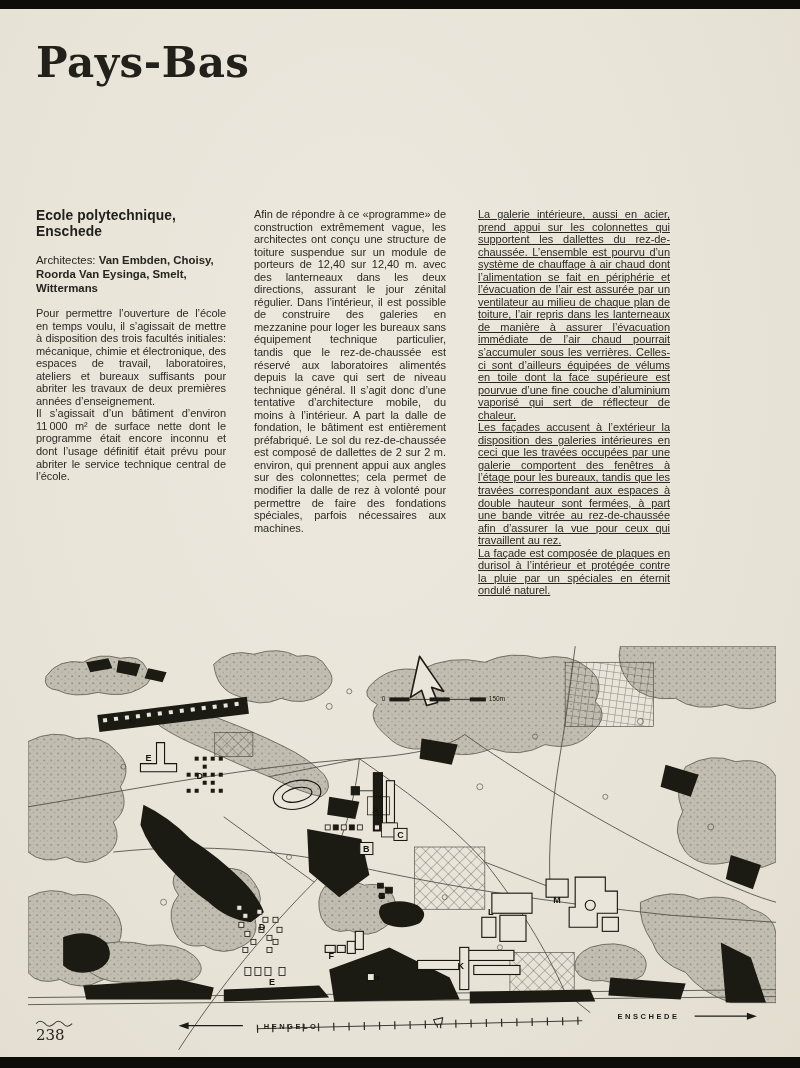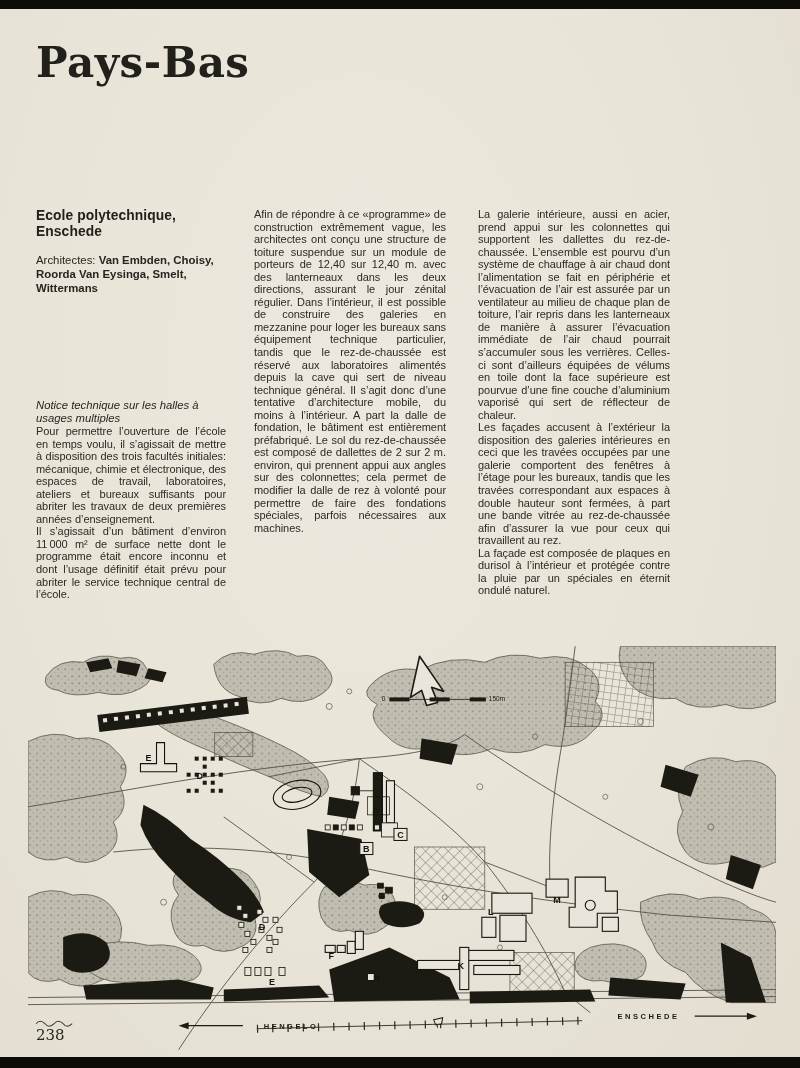--- a/index.html
+++ b/index.html
@@ -14,21 +14,21 @@
   .scan-edge.top{top:0;height:9px;}
   .scan-edge.bottom{bottom:0;height:11px;}
   .page-title{
     position:absolute;left:36px;top:38px;margin:0;
     font-family:"DejaVu Serif","Liberation Serif",serif;
     font-weight:700;font-size:42px;letter-spacing:0.5px;color:#21201a;
   }
   .col{position:absolute;top:208px;width:192px;}
   .col1{left:36px;width:190px;}
   .col2{left:254px;}
-  .col3{left:478px;}
+  .col3{left:478px;text-decoration:underline;}
   .article-heading{
     margin:0;font-size:13.8px;line-height:15.5px;font-weight:bold;color:#21201a;letter-spacing:0.1px;
   }
   .architects{margin:14px 0 12px 0;font-size:11.4px;line-height:14px;}
   .architects b{font-weight:bold;}
   .note{margin:104px 0 0 0;font-style:italic;font-size:11.3px;line-height:13px;}
   p.body{
     margin:0;font-size:11px;line-height:12.55px;
     text-align:justify;letter-spacing:-0.05px;word-spacing:0.2px;color:#2b2a24;
   }
@@ -57,21 +57,20 @@
 
 <div class="page">
   <div class="scan-edge top"></div>
   <div class="scan-edge bottom"></div>
 
   <h1 class="page-title">Pays-Bas</h1>
 
   <div class="col col1">
     <h2 class="article-heading"><span>Ecole polytechnique,</span><br><span>Enschede</span></h2>
     <p class="architects"><span>Architectes: </span><b>Van Embden, Choisy, Roorda Van Eysinga, Smelt, Wittermans</b></p>
-    <p class="note">Notice technique sur les halles à usages multiples</p>
     <p class="body first">Pour permettre l’ouverture de l’école en temps voulu, il s’agissait de mettre à disposition des trois facultés initiales: mécanique, chimie et électronique, des espaces de travail, laboratoires, ateliers et bureaux suffisants pour abriter les travaux de deux premières années d’enseignement.</p>
     <p class="body">Il s’agissait d’un bâtiment d’environ 11 000 m² de surface nette dont le programme était encore inconnu et dont l’usage définitif était prévu pour abriter le service technique central de l’école.</p>
   </div>
 
   <div class="col col2">
     <p class="body">Afin de répondre à ce «programme» de construction extrêmement vague, les architectes ont conçu une structure de toiture suspendue sur un module de porteurs de 12,40 sur 12,40 m. avec des lanterneaux dans les deux directions, assurant le jour zénital régulier. Dans l’intérieur, il est possible de construire des galeries en mezzanine pour loger les bureaux sans équipement technique particulier, tandis que le rez-de-chaussée est réservé aux laboratoires alimentés depuis la cave qui sert de niveau technique général. Il s’agit donc d’une tentative d’architecture mobile, du moins à l’intérieur. A part la dalle de fondation, le bâtiment est entièrement préfabriqué. Le sol du rez-de-chaussée est composé de dallettes de 2 sur 2 m. environ, qui prennent appui aux angles sur des colonnettes; cela permet de modifier la dalle de rez à volonté pour permettre de faire des fondations spéciales, parfois nécessaires aux machines.</p>
   </div>
 
   <div class="col col3">
     <p class="body">La galerie intérieure, aussi en acier, prend appui sur les colonnettes qui supportent les dallettes du rez-de-chaussée. L’ensemble est pourvu d’un système de chauffage à air chaud dont l’alimentation se fait en périphérie et l’évacuation de l’air est assurée par un ventilateur au milieu de chaque plan de toiture, l’air repris dans les lanterneaux de manière à assurer l’évacuation immédiate de l’air chaud pourrait s’accumuler sous les verrières. Celles-ci sont d’ailleurs équipées de vélums en toile dont la face supérieure est pourvue d’une fine couche d’aluminium vaporisé qui sert de réflecteur de chaleur.</p>

